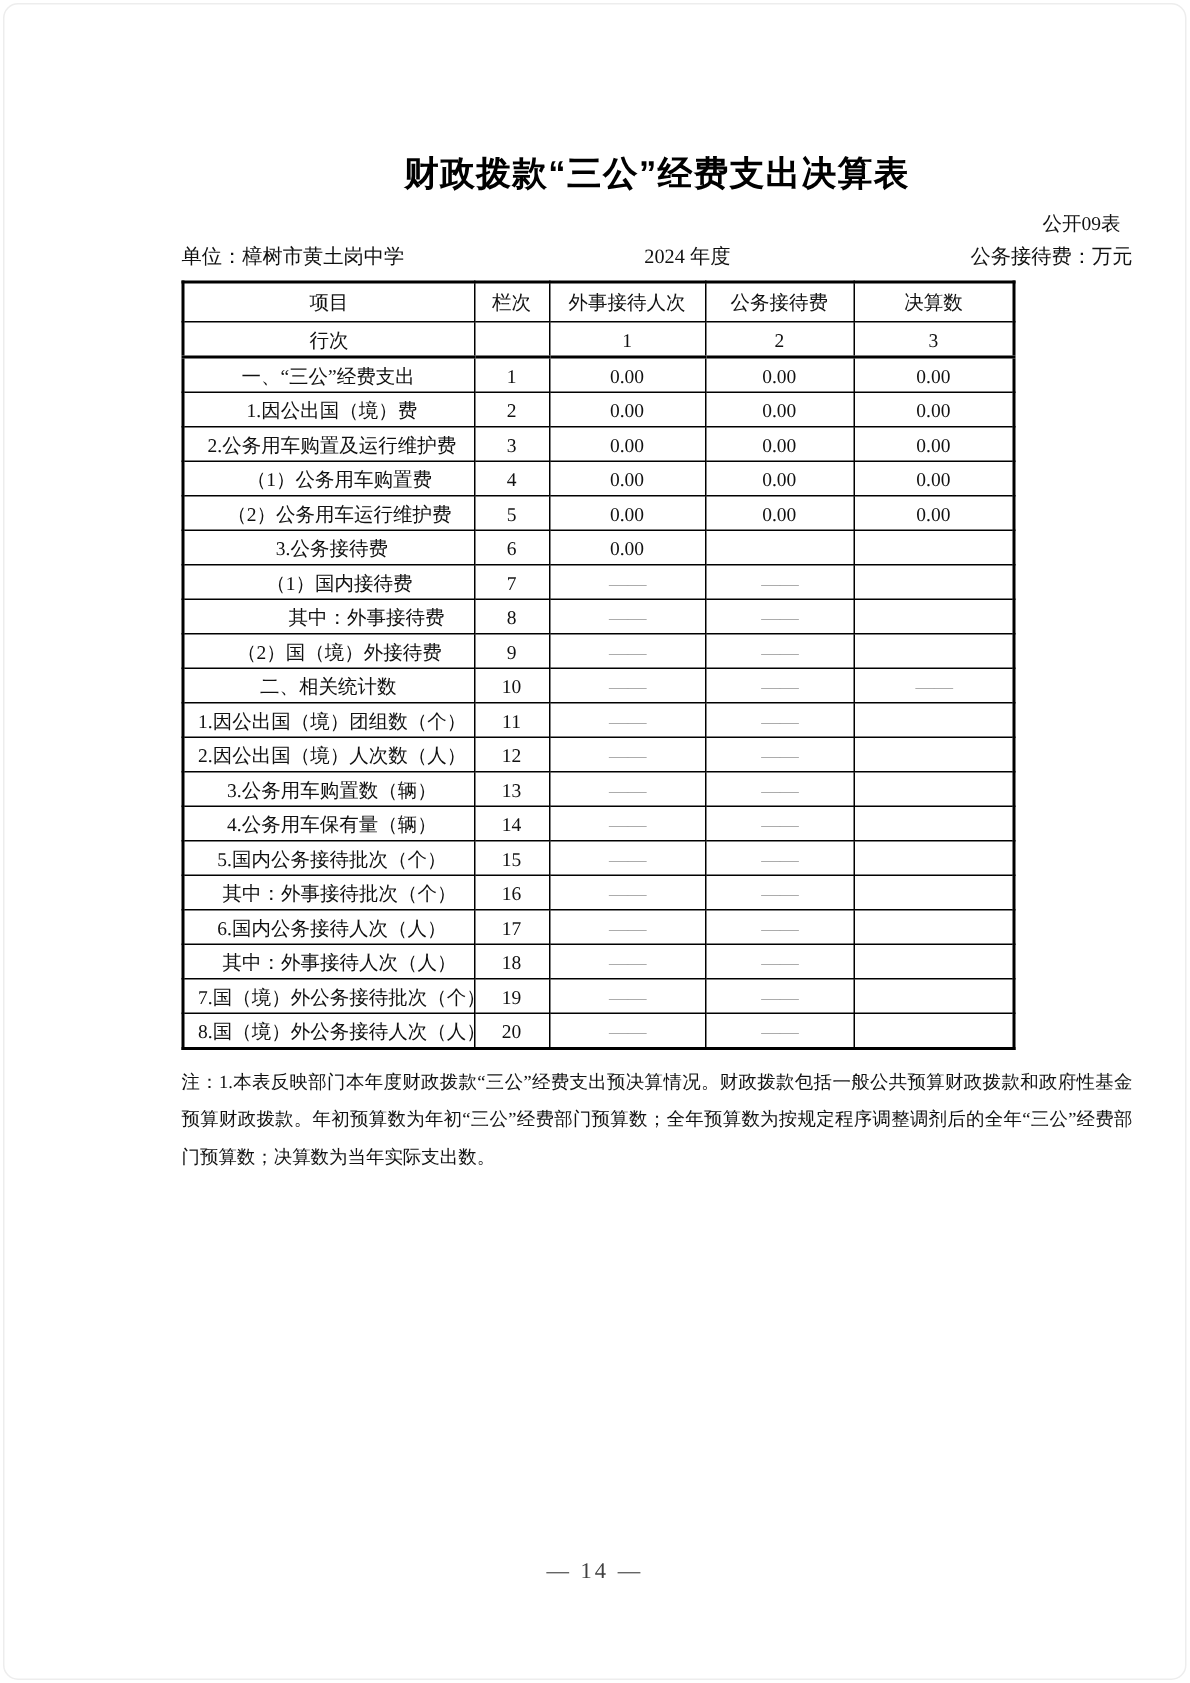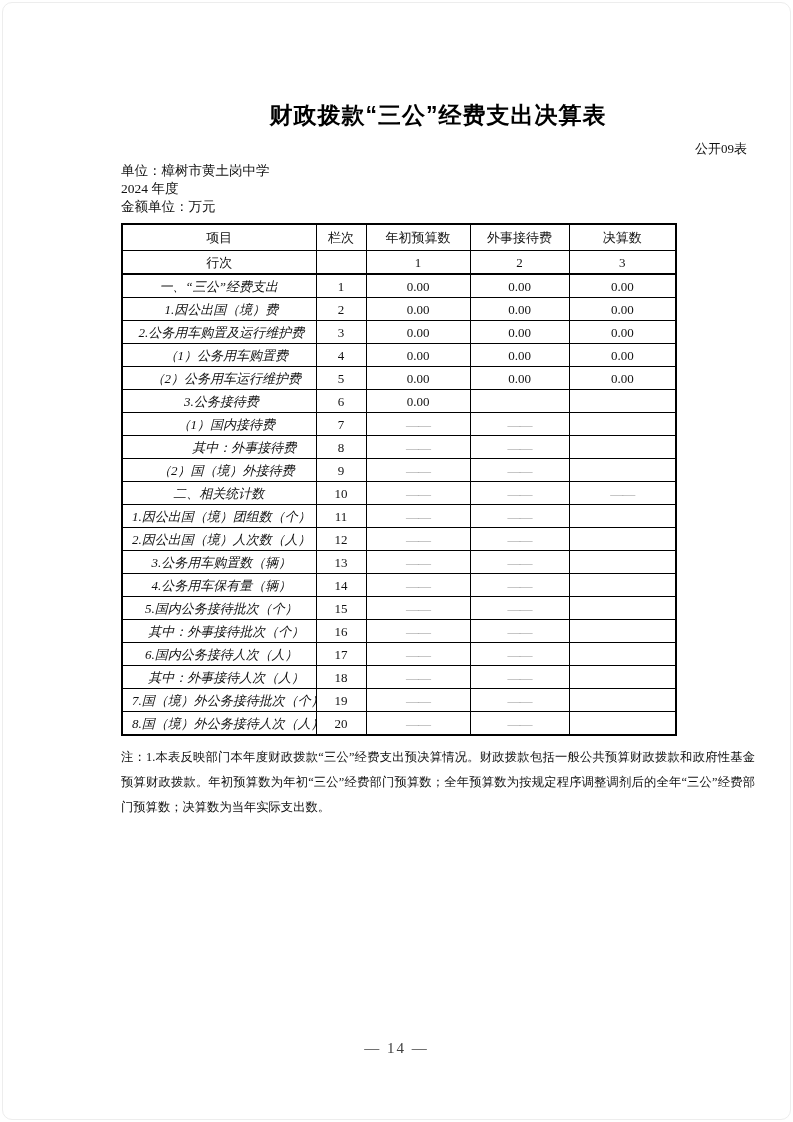--- a/index.html
+++ b/index.html
@@ -35,21 +35,20 @@
     text-align:right;
     font-size:13px;
     padding-right:8px;
   }
   .meta-row {
     display:flex;
     justify-content:space-between;
     align-items:baseline;
     font-size:13.5px;
     margin:4px 0 7px 0;
-    flex-direction:column;
   }
   table.main {
     border-collapse:collapse;
     table-layout:fixed;
     width:554px;
     border:2px solid #000;
   }
   table.main th, table.main td {
     border:1.5px solid #000;
     height:22px;
@@ -58,21 +57,21 @@
     font-weight:normal;
     line-height:1;
     white-space:nowrap;
     overflow:hidden;
     text-align:center;
     vertical-align:middle;
   }
   table.main thead tr.col-headers th { height:25px; }
   table.main thead tr:last-child th,
   table.main thead tr:last-child td { border-bottom:2px solid #000; }
-  td.cell-label { text-align:left;font-style:italic; }
+  td.cell-label { text-align:left; }
   td.cell-label.indent-0 { padding-left:4px; }
   td.cell-label.indent-1 { padding-left:9px; }
   td.cell-label.indent-2 { padding-left:19px; }
   td.cell-label.indent-3 { padding-left:55px; }
   td.cell-line { text-align:center; }
   td.cell-num { text-align:right; }
   td.cell-dash { text-align:center; color:#a8a8a8; letter-spacing:-1px; }
   .notes {
     margin-top:9px;
     font-size:12.3px;
@@ -101,37 +100,37 @@
 
 <div class="content">
 
   <h1 class="doc-title">财政拨款“三公”经费支出决算表</h1>
 
   <div class="table-code">公开09表</div>
 
   <div class="meta-row">
     <span>单位：樟树市黄土岗中学</span>
     <span>2024 年度</span>
-    <span>金额单位：万元</span>
+    <span>公务接待费：万元</span>
   </div>
 
   <table class="main">
     <colgroup>
       <col style="width:194px">
       <col style="width:50px">
       <col style="width:104px">
       <col style="width:99px">
       <col style="width:107px">
     </colgroup>
     <thead>
       <tr class="col-headers">
         <th>项目</th>
         <th>栏次</th>
-        <th>年初预算数</th>
-        <th>外事接待费</th>
+        <th>外事接待人次</th>
+        <th>公务接待费</th>
         <th>决算数</th>
       </tr>
       <tr>
         <th>行次</th>
         <th></th>
         <th>1</th>
         <th>2</th>
         <th>3</th>
       </tr>
     </thead>

